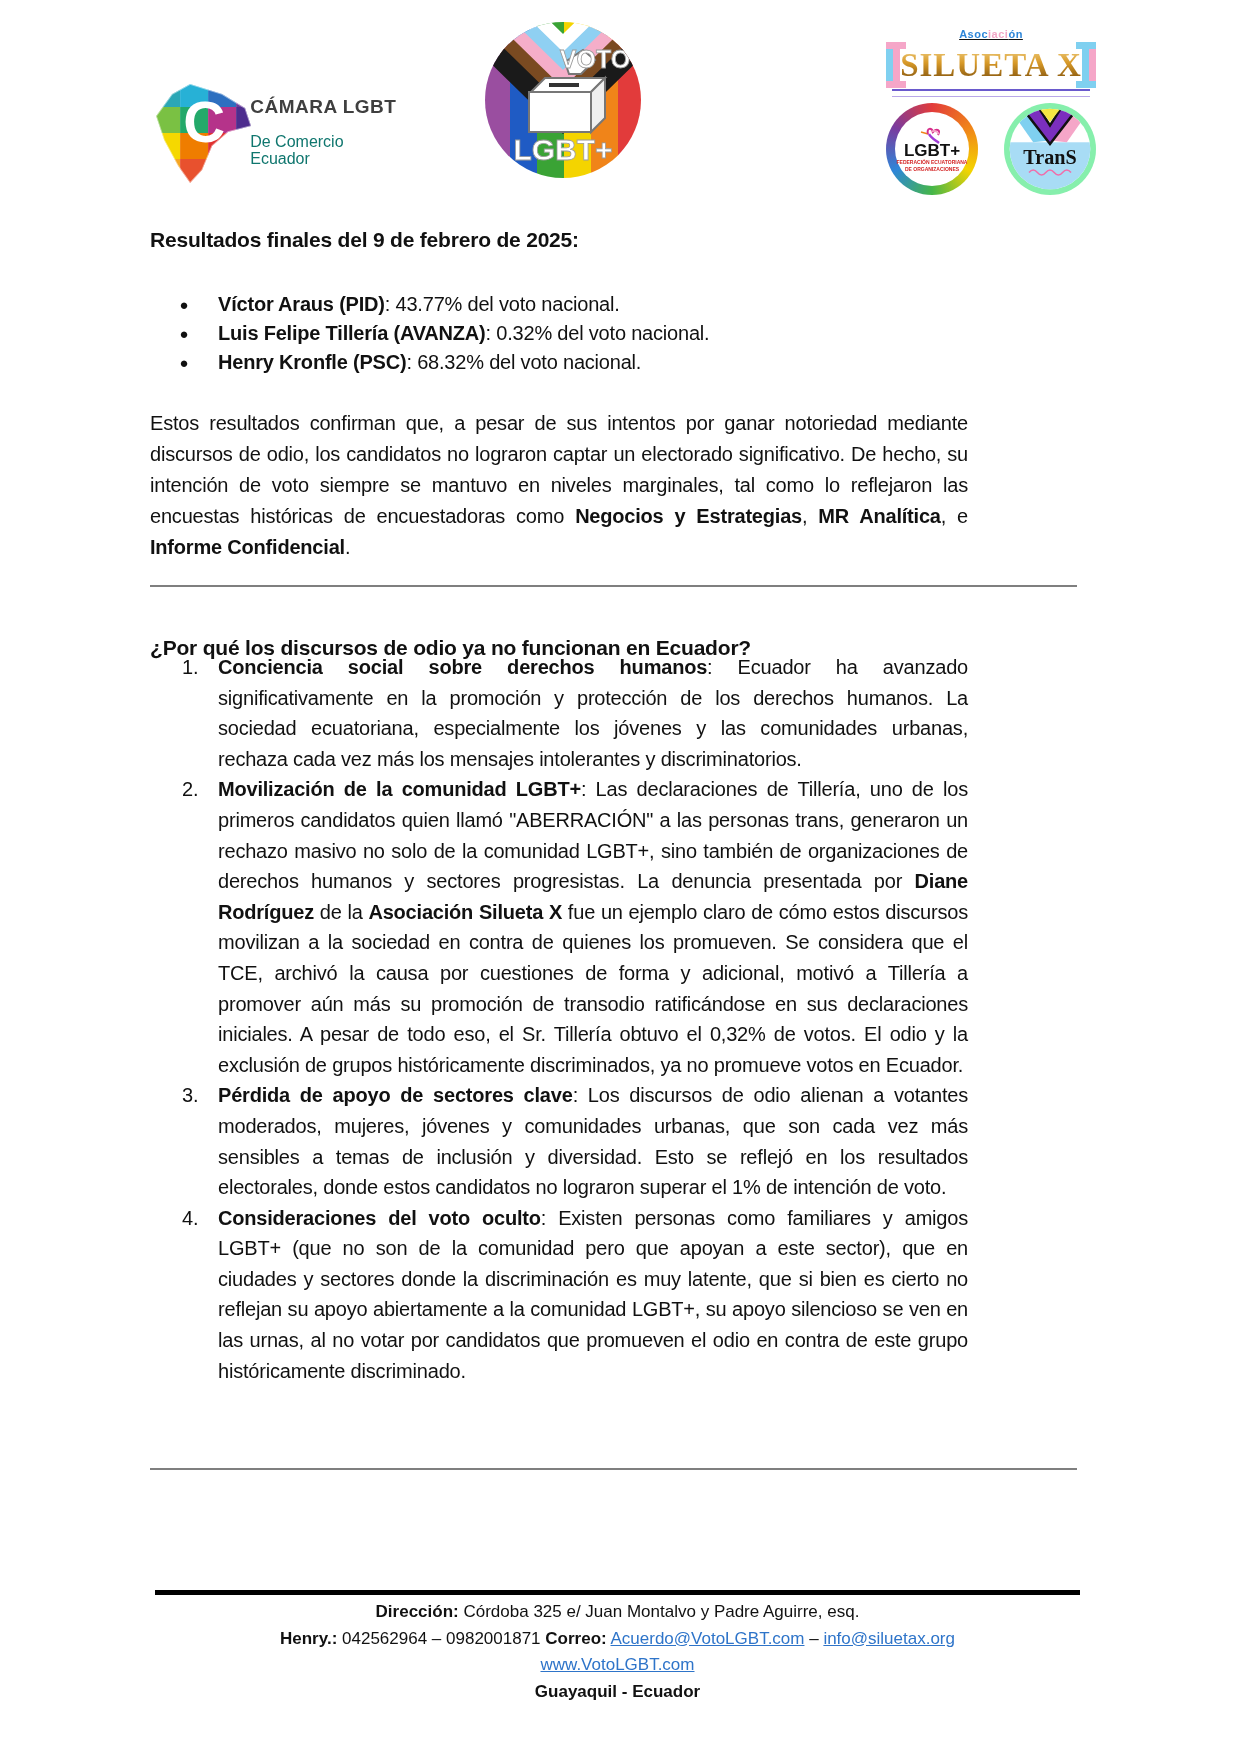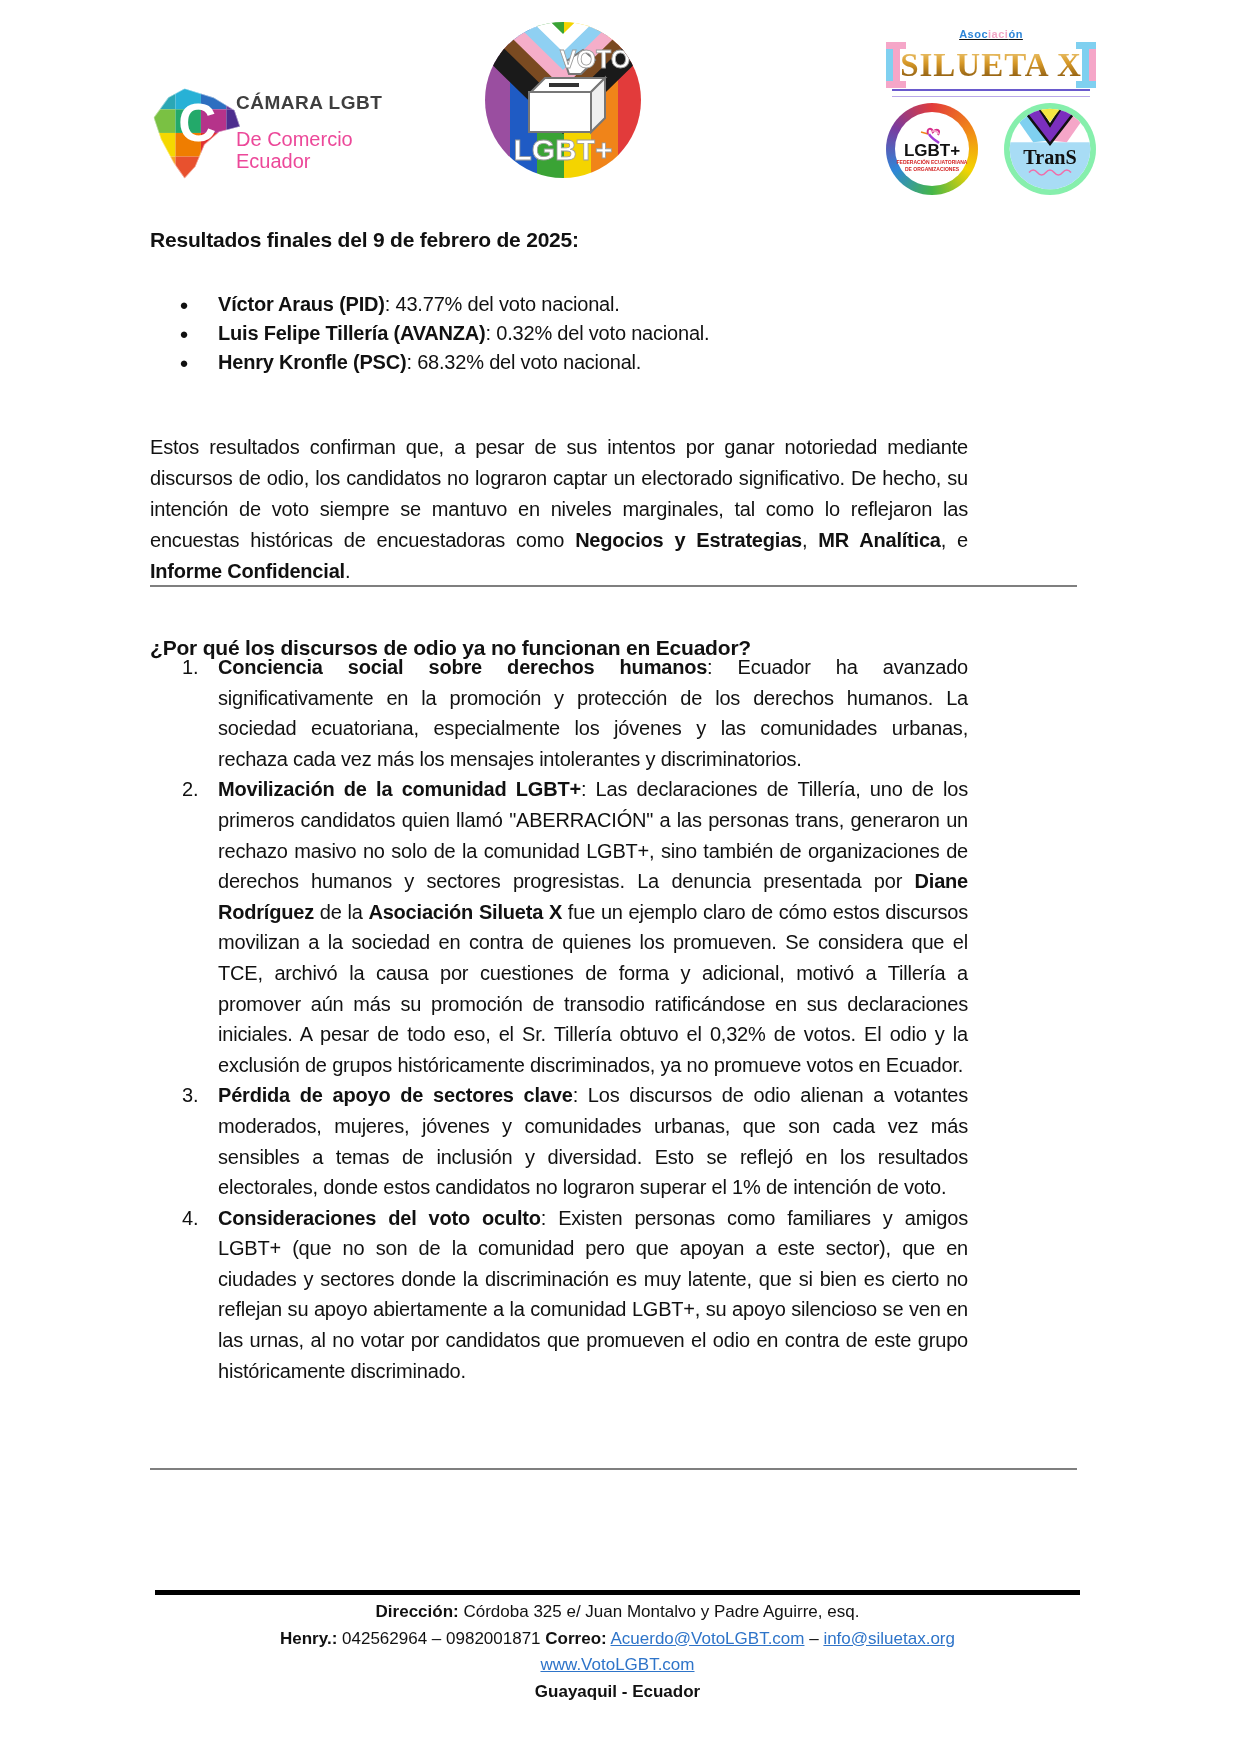--- a/index.html
+++ b/index.html
@@ -8,21 +8,21 @@
     font-family:"Liberation Sans",sans-serif;color:#111111;overflow:hidden;
   }
   .abs{position:absolute;}
   .b{font-weight:700;}
   .lnk{color:#2e74c9;text-decoration:underline;cursor:pointer;}
 
   
   .logo-camara{left:150px;top:80px;width:250px;height:105px;display:flex;align-items:center;}
   .camara-text{margin-left:-14px;line-height:1.1;}
   .camara-title{font-size:19px;color:#3f3f3f;letter-spacing:.5px;font-weight:600;}
-  .camara-sub{font-size:20px;color:#ec4899;margin-top:15px;}
+  .camara-sub{font-size:16px;color:#0f766e;margin-top:15px;}
 
   .logo-voto{left:483px;top:20px;width:160px;height:160px;}
 
   .logo-silueta{left:886px;top:28px;width:210px;}
   .asoc-line{font-size:11px;font-weight:700;text-align:center;text-decoration:underline;letter-spacing:.5px;}
   .silueta-banner{display:flex;align-items:stretch;margin-top:2px;height:46px;}
   .bracket{width:14px;position:relative;background:linear-gradient(90deg,#7fd0f0 0 50%,#f5a6c8 50% 100%);}
   .bracket::before,.bracket::after{content:"";position:absolute;height:7px;width:20px;background:#f5a6c8;}
   .bracket.l::before{top:0;left:0;} .bracket.l::after{bottom:0;left:0;}
   .bracket.r::before{top:0;right:0;background:#7fd0f0;} .bracket.r::after{bottom:0;right:0;background:#7fd0f0;}
@@ -38,21 +38,21 @@
   .lgbt-label{font-size:17px;font-weight:800;color:#111;line-height:1;margin-top:-2px;}
   .lgbt-small{font-size:5px;color:#d42323;font-weight:700;line-height:1.3;text-align:center;}
   .circle-trans{width:92px;height:92px;border-radius:50%;background:#86efac;display:flex;align-items:center;justify-content:center;}
 
   
   .content{font-size:20px;letter-spacing:-0.2px;}
   .h-results{left:150px;top:228px;font-size:21px;font-weight:700;}
   .bullets{left:150px;top:290px;width:818px;}
   .bullets .li{display:flex;line-height:29px;}
   .bullets .marker{width:68px;text-align:center;font-size:15px;}
-  .intro{left:150px;top:432px;width:818px;line-height:31px;text-align:justify;}
+  .intro{left:150px;top:408px;width:818px;line-height:31px;text-align:justify;}
   .rule{left:150px;width:927px;height:0;border-top:2px solid #7f7f7f;}
   .rule1{top:585px;} .rule2{top:1468px;}
   .h-why{left:150px;top:596px;font-size:21px;font-weight:700;margin-top:40px;}
   .numlist{left:150px;top:652px;width:818px;}
   .numlist .li{position:relative;padding-left:68px;line-height:30.6px;text-align:justify;}
   .numlist .num{position:absolute;left:32px;top:0;}
 
   
   .footer{left:155px;top:1590px;width:925px;text-align:center;font-size:17px;line-height:26.5px;}
   .footer-bar{height:5px;background:#000;margin-bottom:4px;}

